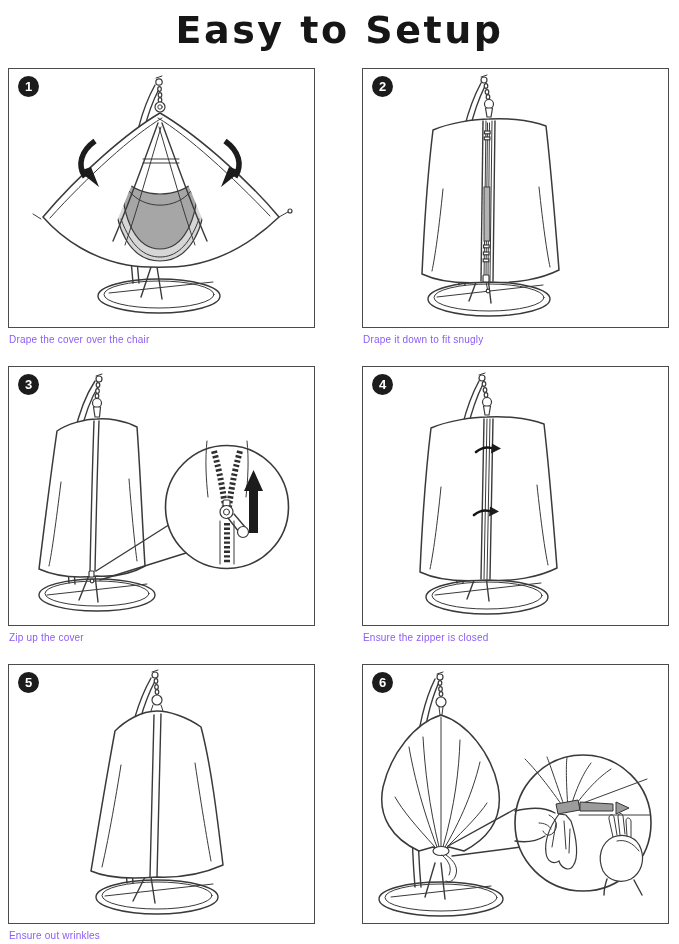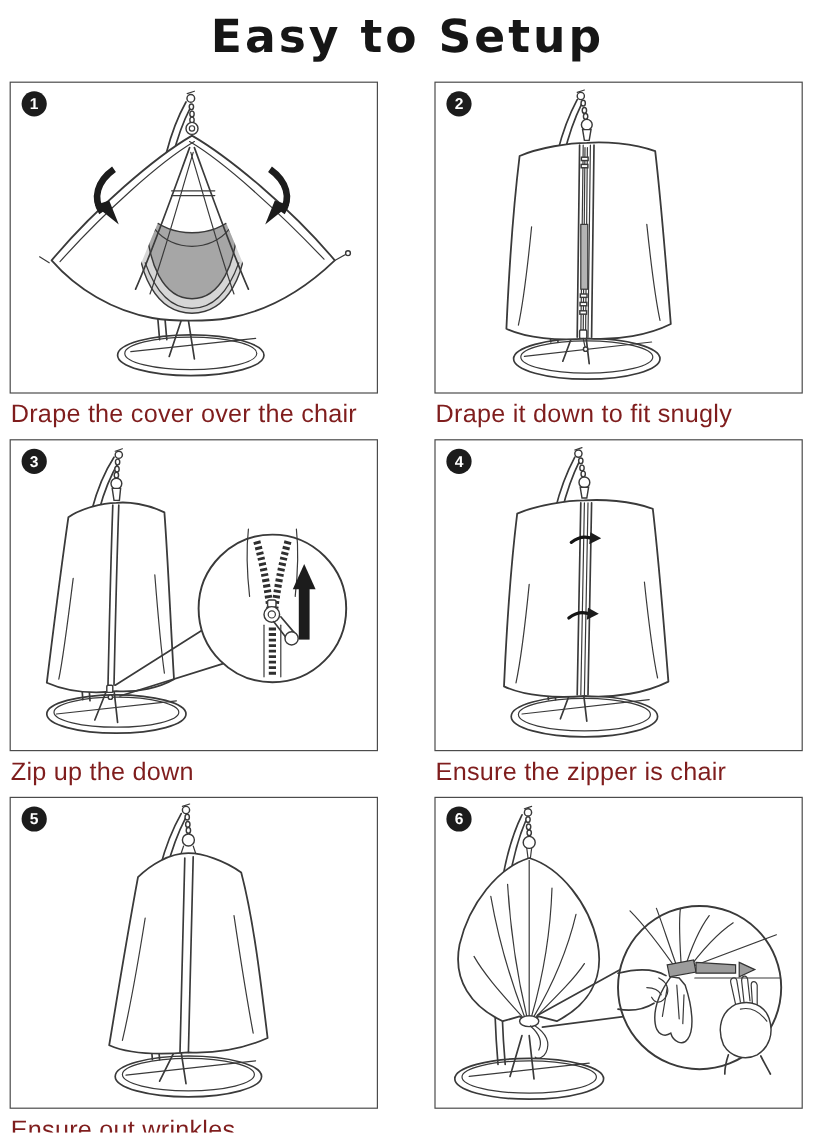--- a/index.html
+++ b/index.html
@@ -7,21 +7,21 @@
   .page{width:679px;height:944px;overflow:hidden;background:#fff;}
   .title{margin:4px;padding-top:1px;height:59px;text-align:center;
          font-family:"DejaVu Sans","Liberation Sans",sans-serif;
          font-size:38px;line-height:50px;font-weight:800;letter-spacing:2.5px;color:#161616;}
   .grid{margin-left:8px;width:662px;display:grid;grid-template-columns:307px 307px;column-gap:47px;}
   .step{width:307px;}
   .frame{position:relative;width:307px;height:260px;border:1.5px solid #4b4b4b;box-sizing:border-box;background:#fff;}
   .badge{position:absolute;top:7px;left:9px;width:21px;height:21px;border-radius:50%;
          background:#1c1c1c;color:#fff;font-size:13px;font-weight:bold;
          display:flex;align-items:center;justify-content:center;z-index:2;}
-  .caption{margin:6px 0 13px 1px;font-size:21px;letter-spacing:.2px;color:#7f1d1d;height:19px;}
+  .caption{margin:6px 0 13px 1px;font-size:10px;letter-spacing:.2px;color:#8b5cf6;height:19px;}
   svg{display:block;}
   .ln{fill:none;stroke:#3a3a3a;stroke-width:1.4;stroke-linecap:round;stroke-linejoin:round;}
   .th{stroke-width:1;}
   .fw{fill:#fff;stroke:#3a3a3a;stroke-width:1.5;stroke-linejoin:round;}
   .fw2{fill:#fff;stroke:#3a3a3a;stroke-width:1.2;}
   .g1{fill:#a6a6a6;stroke:#3a3a3a;stroke-width:1.2;}
   .g2{fill:#d6d6d6;stroke:#3a3a3a;stroke-width:1.2;}
   .g3{fill:#b4b4b4;stroke:#3a3a3a;stroke-width:1;}
   .blk{fill:#1c1c1c;stroke:none;}
   .thick{fill:none;stroke:#1c1c1c;stroke-width:5.5;}
@@ -206,21 +206,21 @@
             <path class="ln" d="M219,151 L230,165"></path>
               <path class="ln" d="M225,147 L236,160"></path>
             <circle class="fw2" cx="234" cy="165" r="5.5"></circle>
             <g>
               <rect class="blk" x="240" y="122" width="9" height="44"></rect>
               <polygon class="blk" points="235,124 254,124 244.5,103"></polygon>
             </g>
           </g>
         </svg>
       </div>
-      <div class="caption">Zip up the down</div>
+      <div class="caption">Zip up the cover</div>
     </div>
 
     <div class="step">
       <div class="frame">
         <div class="badge">4</div>
         <svg width="304" height="257" viewBox="0 0 304 257">
           <g>
             <path class="ln" d="M116,200 L104,232"></path>
               <path class="ln" d="M122,200 L126,234"></path>
             <path class="ln th" d="M72,228 L178,216"></path>
@@ -254,21 +254,21 @@
           <g>
             <path class="clipArc" d="M113,85 Q122,78 131,82"></path>
             <polygon class="blk" points="129,76.5 138,81.5 128,86.5"></polygon>
           </g>
           <g>
             <path class="clipArc" d="M111,148 Q120,141 129,145"></path>
             <polygon class="blk" points="127,139.5 136,144.5 126,149.5"></polygon>
           </g>
         </svg>
       </div>
-      <div class="caption">Ensure the zipper is chair</div>
+      <div class="caption">Ensure the zipper is closed</div>
     </div>
 
     <div class="step">
       <div class="frame">
         <div class="badge">5</div>
         <svg width="304" height="257" viewBox="0 0 304 257">
           <g>
             <path class="ln" d="M136,212 L124,236"></path>
               <path class="ln" d="M142,212 L146,238"></path>
             <path class="ln th" d="M96,231 L204,219"></path>

